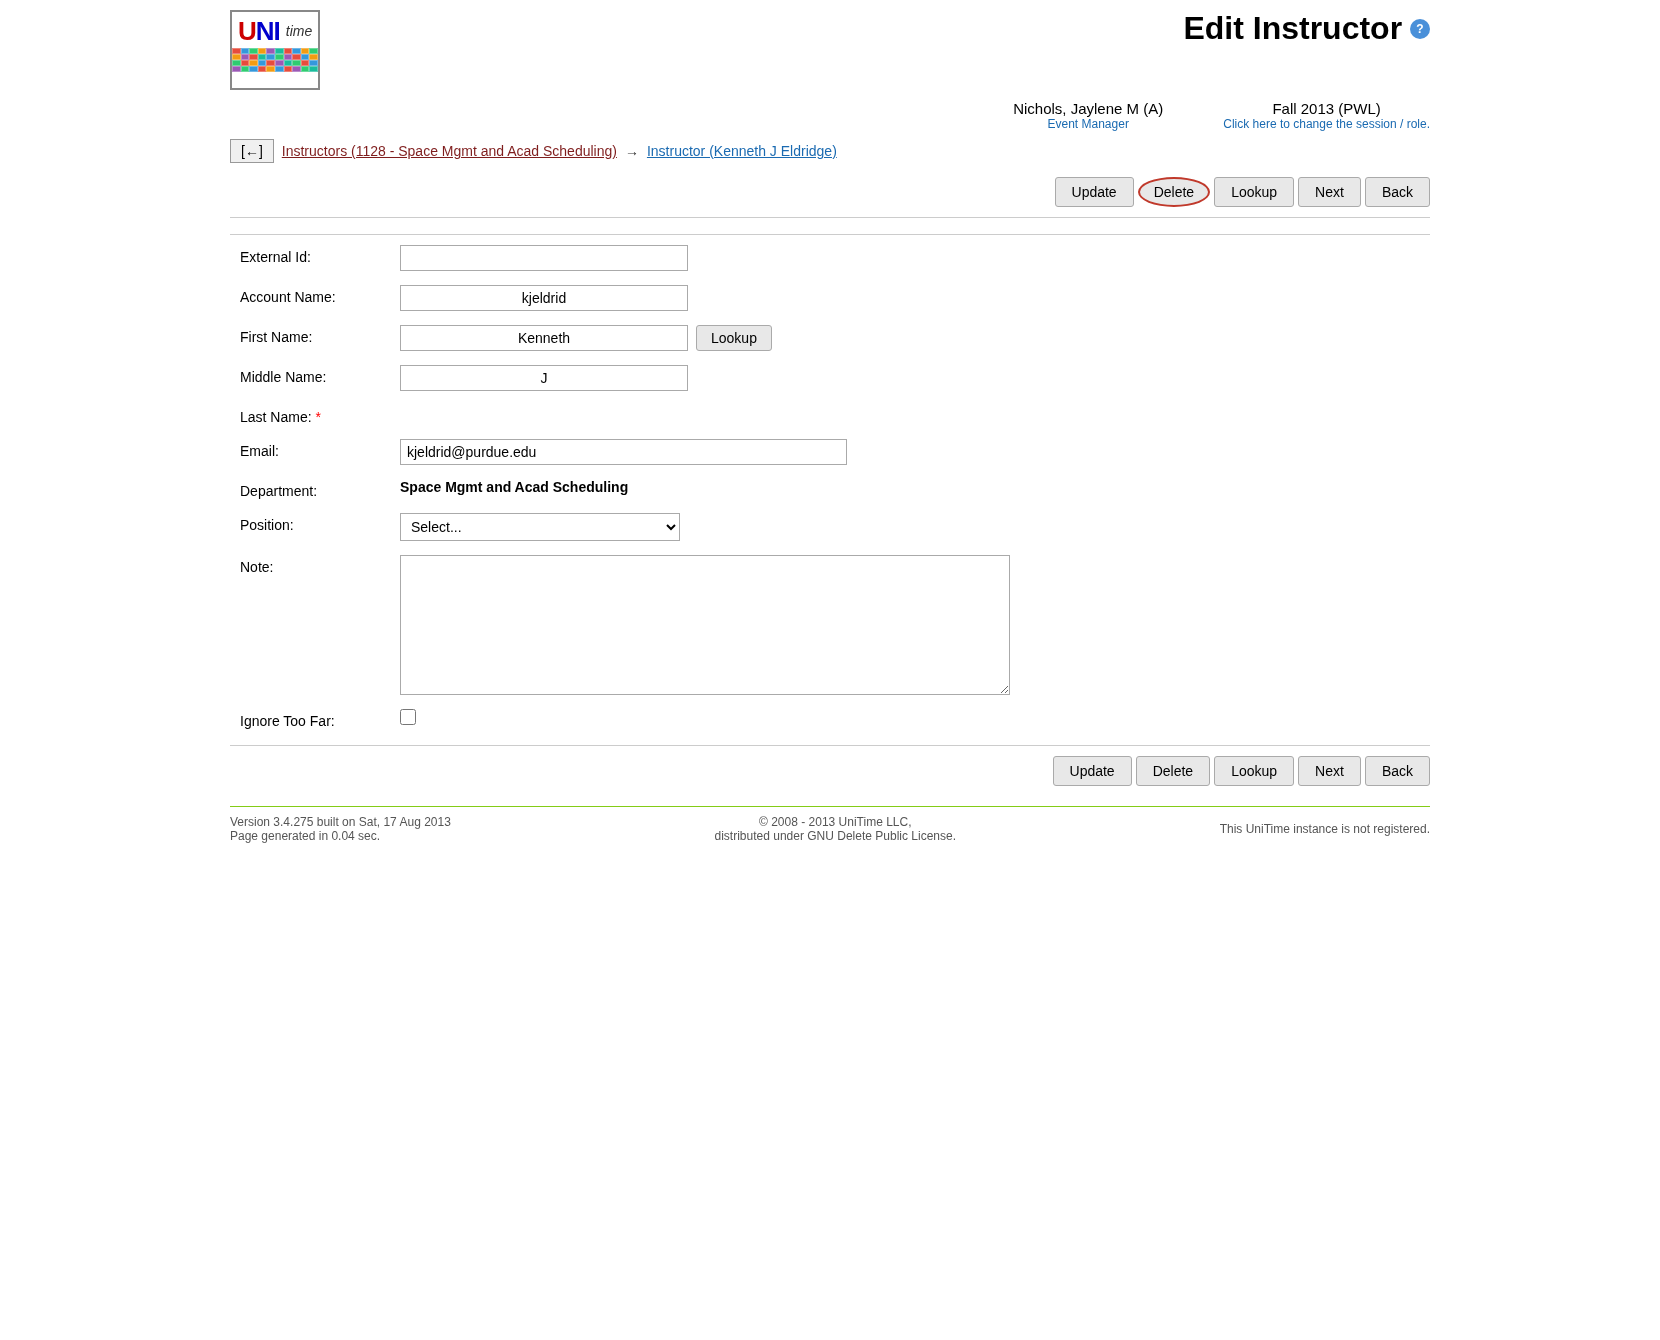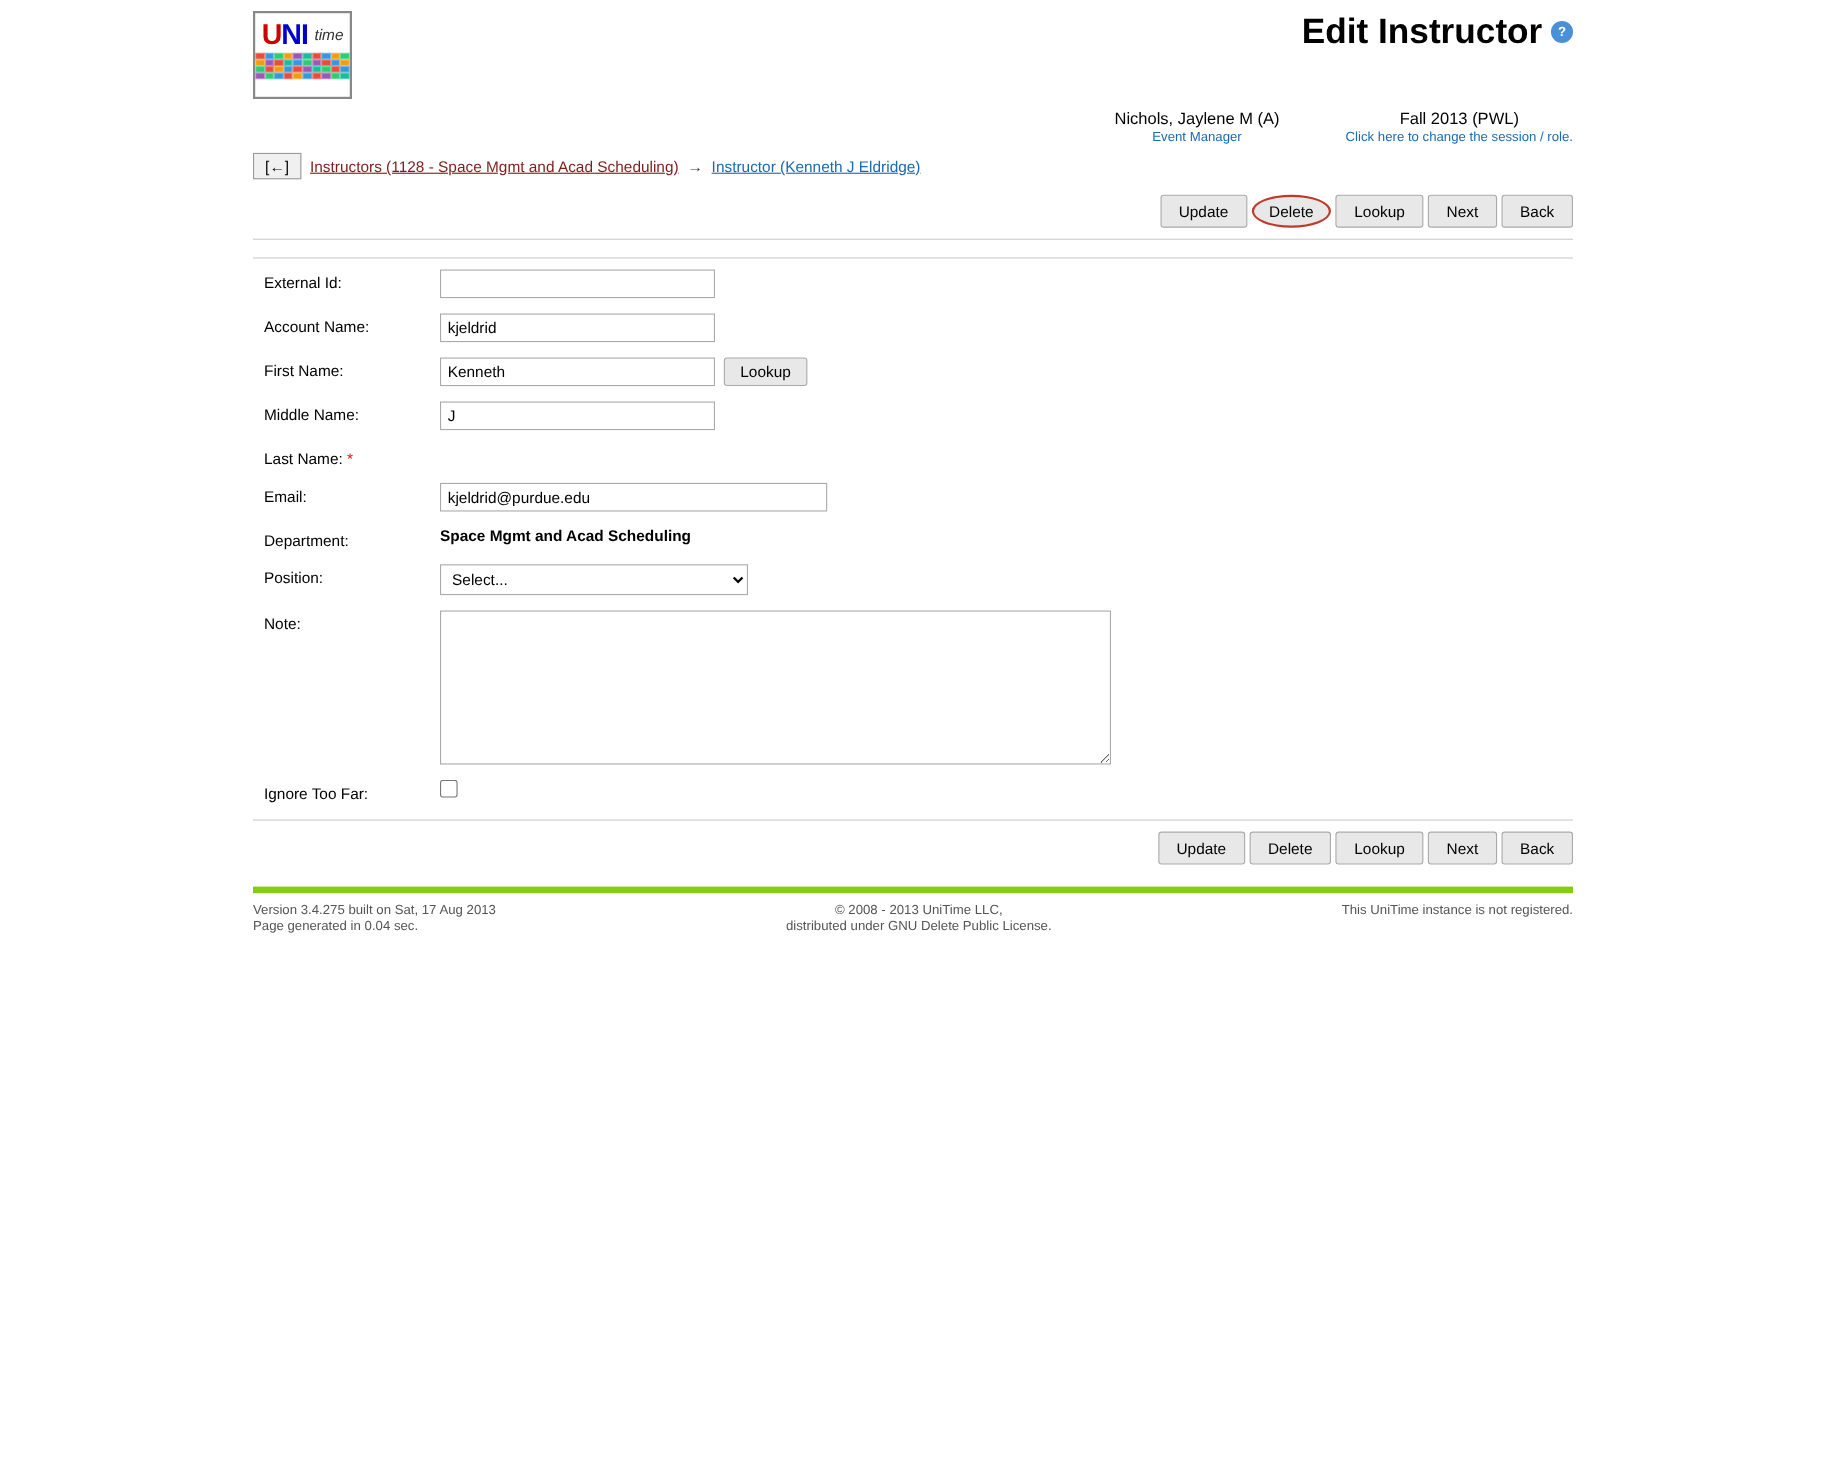--- a/index.html
+++ b/index.html
@@ -153,22 +153,22 @@
       display: flex;
       align-items: center;
       gap: 8px;
     }
     .form-input {
       padding: 4px 6px;
       border: 1px solid #aaa;
       font-size: 14px;
       background: #fff;
     }
-    .input-medium { width: 250px; }
-    .input-email { width: 352px; }
+    .input-medium { width: 288px; text-align: center; }
+    .input-email { width: 447px; }
     .lookup-btn {
       padding: 4px 14px;
       background: #e8e8e8;
       border: 1px solid #aaa;
       cursor: pointer;
       font-size: 14px;
       border-radius: 3px;
     }
     .dept-text {
       font-weight: bold;
@@ -202,25 +202,26 @@
       justify-content: flex-end;
       gap: 4px;
       margin-top: 16px;
       padding-top: 10px;
       border-top: 1px solid #ccc;
     }
     
     .footer {
       margin-top: 20px;
       padding-top: 8px;
-      border-top: 6px solid #84cc16;
+      border-top: 1px solid #84cc16;
       display: flex;
       justify-content: space-between;
       font-size: 12px;
       color: #555;
+      align-items: center;
     }
     .footer-center {
       text-align: center;
     }
     .footer-right {
       text-align: right;
     }
     
     .logo-img {
       width: 90px;

